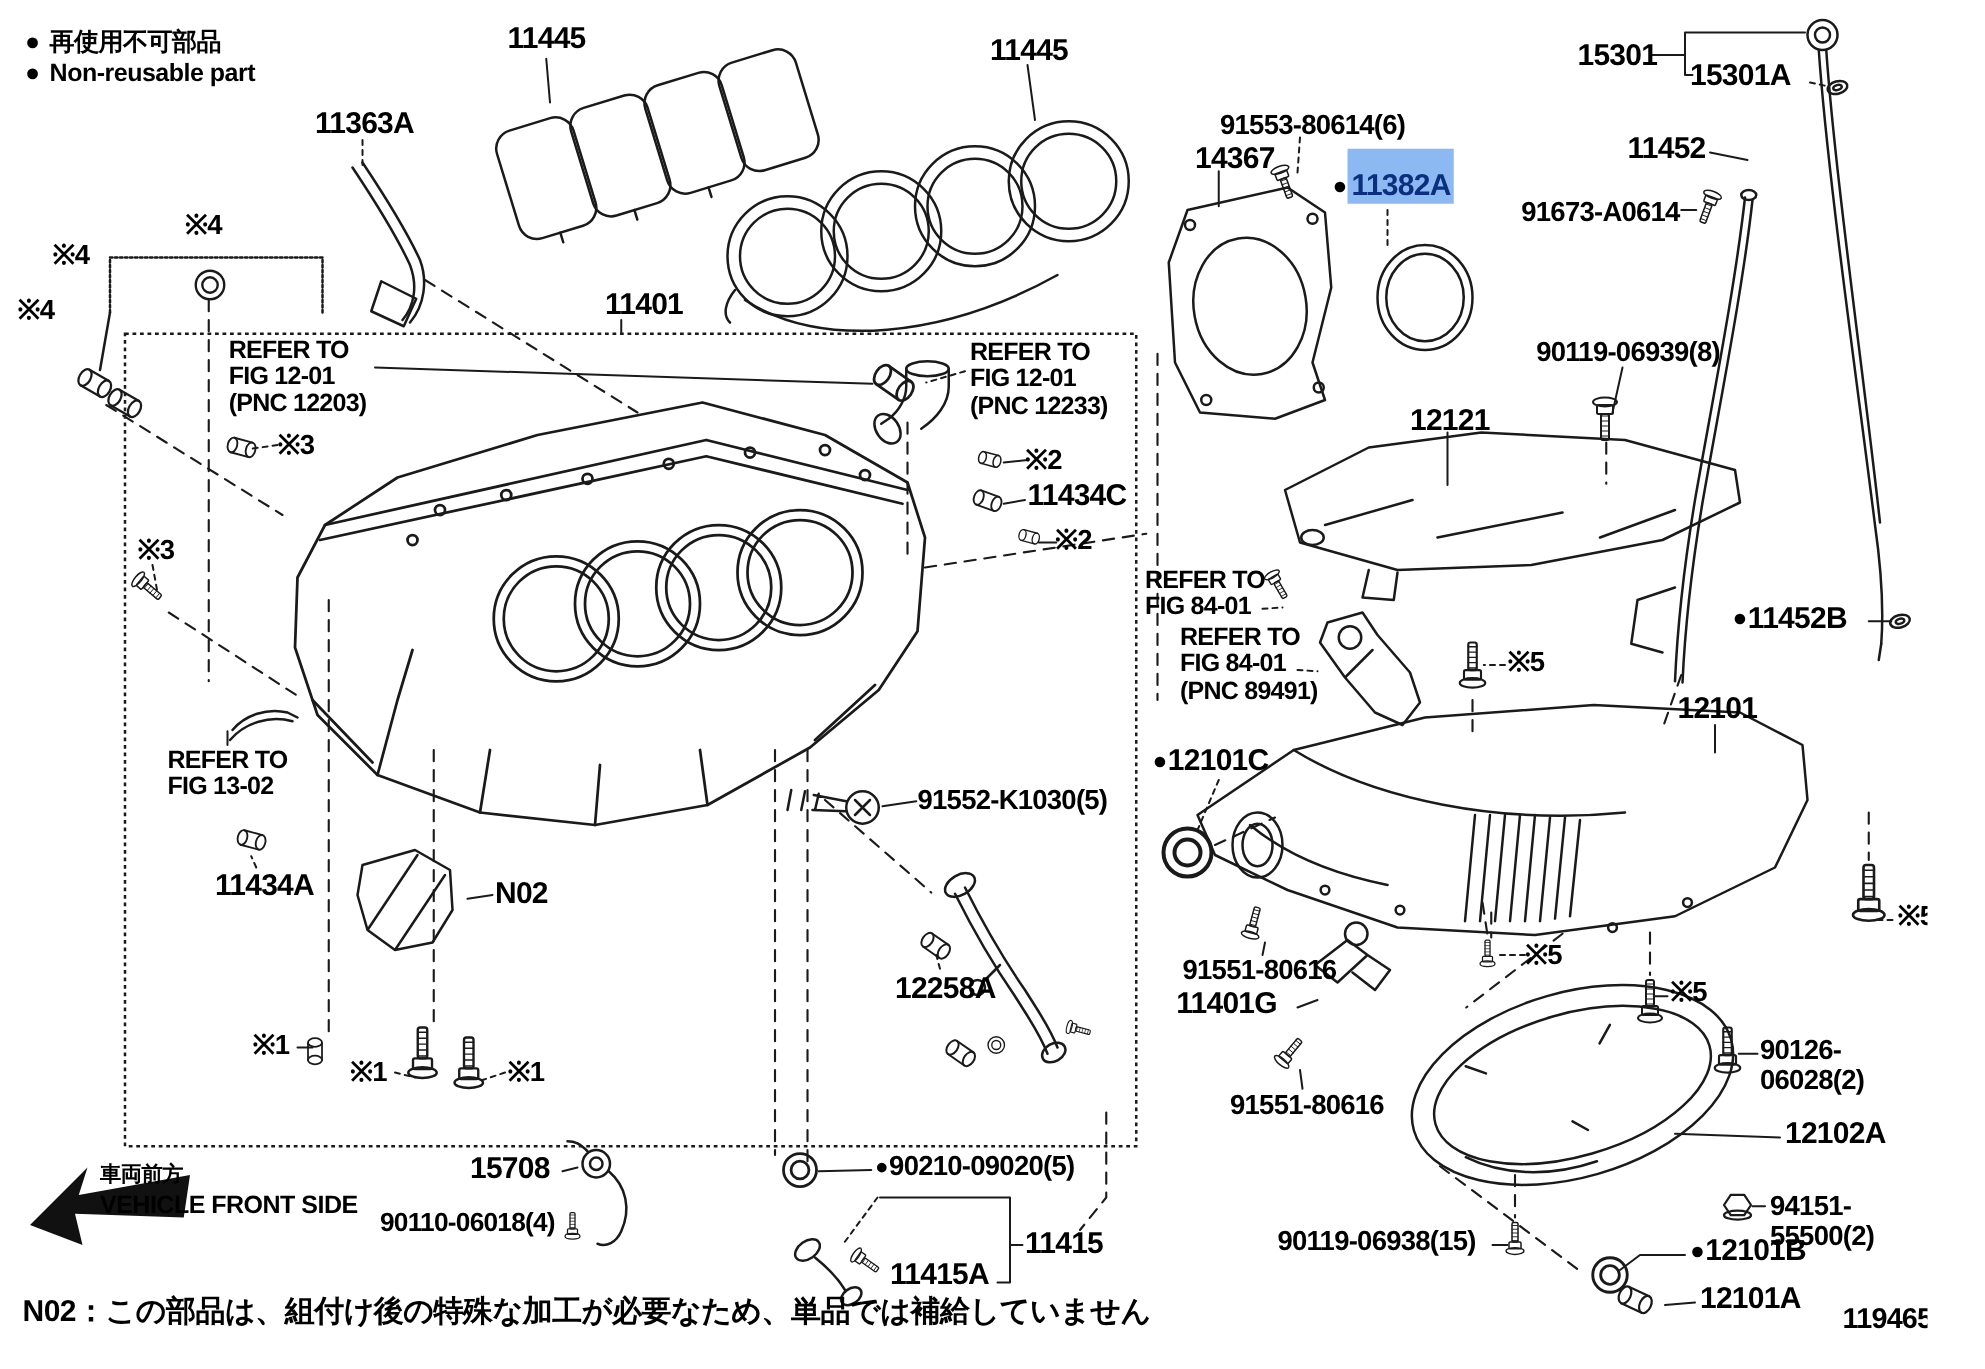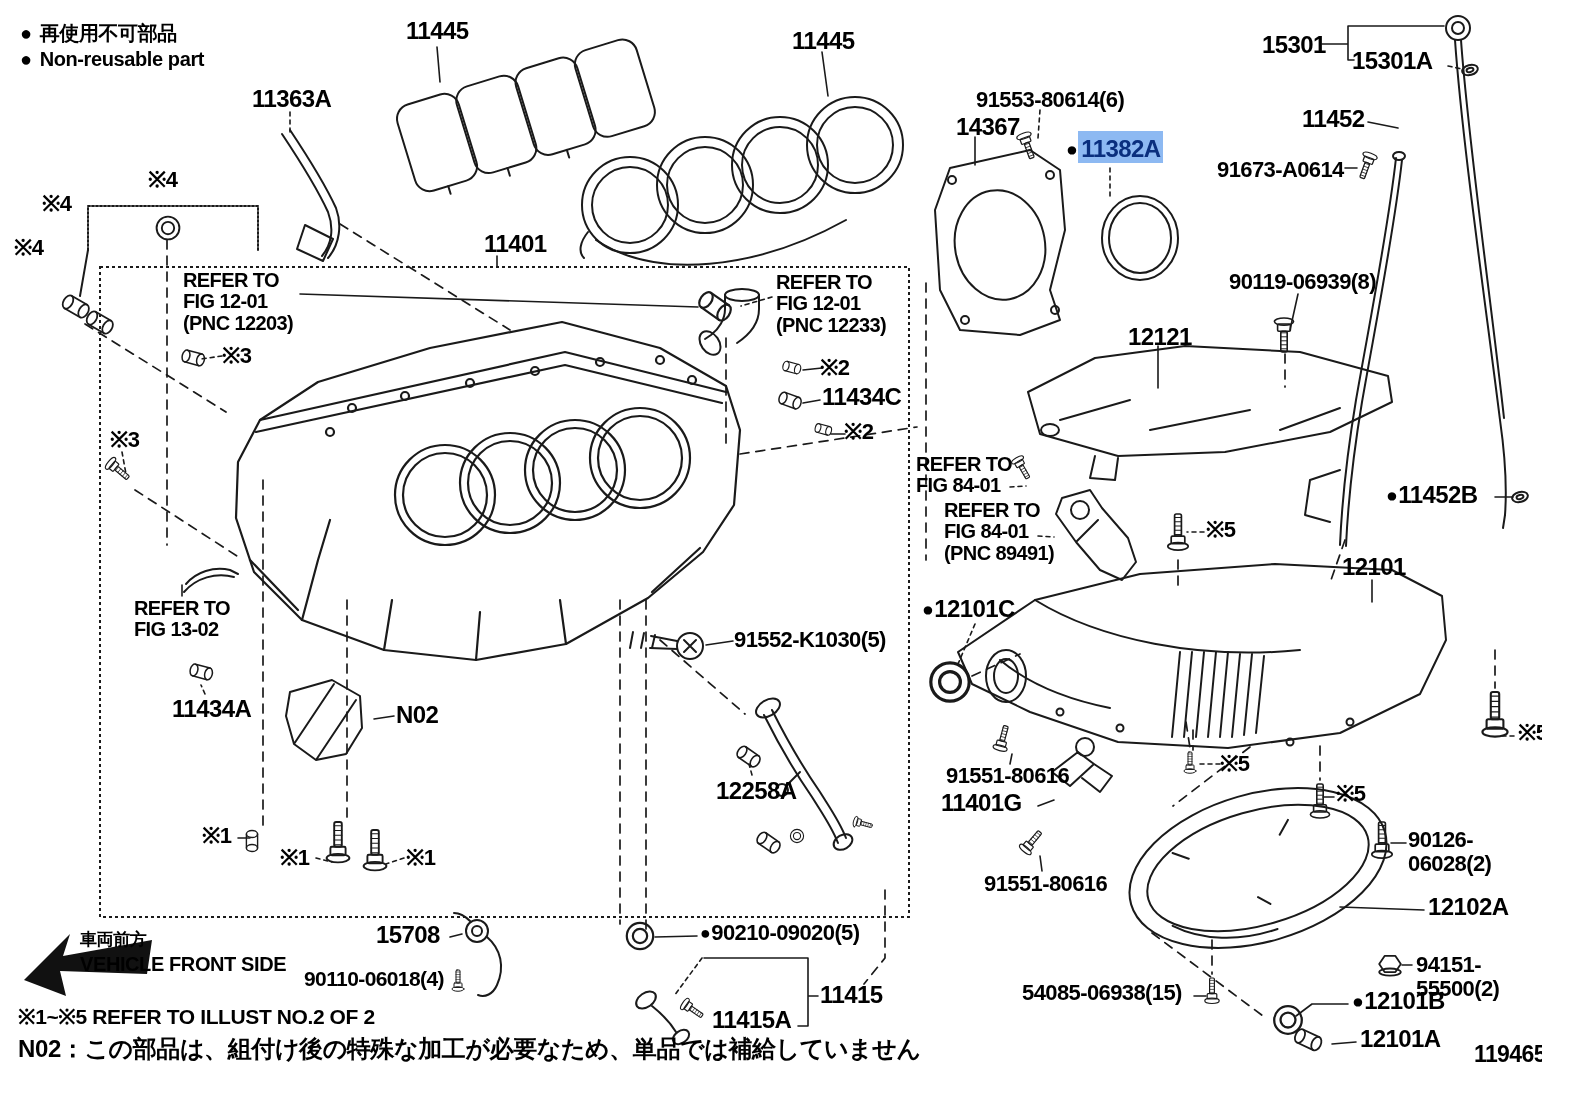--- a/index.html
+++ b/index.html
@@ -3,21 +3,21 @@
 <meta charset="utf-8">
 <style>
   html,body{margin:0;padding:0;background:#fff;}
   .stage{position:relative;width:1542px;height:1095px;background:#ffffff;overflow:hidden;
          font-family:"Liberation Sans",sans-serif;color:#000;}
   .stage svg{position:absolute;left:0;top:0;}
   .layer{position:absolute;left:0;top:0;width:100%;height:100%;}
   .lbl{position:absolute;font-weight:700;font-size:24px;letter-spacing:-0.6px;
        white-space:pre-line;line-height:1.07;}
   .lbl .bullet{font-size:0.82em;vertical-align:1px;margin-right:1px;}
-  .lbl .hl{padding:4px 3px 1px 3px;}
+  .lbl .hl{padding:16px 3px 1px 3px;}
   .legend-row{position:absolute;font-weight:700;font-size:20px;letter-spacing:-0.4px;}
   .legend-row .bullet{margin-right:8px;}
   .footer-txt{position:absolute;font-weight:700;letter-spacing:-0.4px;}
 </style>
 </head>
 <body>
 
 <div class="stage">
 
   <svg width="1588" height="1095" viewBox="0 0 1588 1095">
@@ -358,24 +358,23 @@
         <div class="lbl" style="left: 1518px; top: 721px; font-size: 22px;"><span>※5</span></div>
         <div class="lbl" style="left: 984px; top: 872px; font-size: 22px;"><span>91551-80616</span></div>
         <div class="lbl" style="left: 1408px; top: 828px; font-size: 22px;"><span>90126-06028(2)</span></div>
         <div class="lbl" style="left: 1428px; top: 894px;"><span>12102A</span></div>
         <div class="lbl" style="left: 376px; top: 922px;"><span>15708</span></div>
         <div class="lbl" style="left: 304px; top: 968px; font-size: 21px;"><span>90110-06018(4)</span></div>
         <div class="lbl" style="left: 700px; top: 921px; font-size: 22px;"><span class="bullet">●</span><span>90210-09020(5)</span></div>
         <div class="lbl" style="left: 820px; top: 982px;"><span>11415</span></div>
         <div class="lbl" style="left: 712px; top: 1007px;"><span>11415A</span></div>
         <div class="lbl" style="left: 1416px; top: 953px; font-size: 22px;"><span>94151-55500(2)</span></div>
-        <div class="lbl" style="left: 1022px; top: 981px; font-size: 22px;"><span>54085-06938(15)</span></div>
+        <div class="lbl" style="left: 1022px; top: 981px; font-size: 22px;"><span>90119-06938(15)</span></div>
         <div class="lbl" style="left: 1352px; top: 988px;"><span class="bullet">●</span><span>12101B</span></div>
         <div class="lbl" style="left: 1360px; top: 1026px;"><span>12101A</span></div>
         <div class="lbl" style="left: 1474px; top: 1042px; font-size: 23px;"><span>119465C</span></div>
       </div>
 
     <div class="footer-txt" style="left:80px;top:928px;font-size:17px">車両前方</div>
     <div class="footer-txt" style="left:80px;top:953px;font-size:20px">VEHICLE FRONT SIDE</div>
-    <div class="footer-txt" style="left:18px;top:1002px;font-size:21px">※1~※5 REFER TO ILLUST NO.2 OF 2</div>
     <div class="footer-txt" style="left:18px;top:1033px;font-size:24px">N02：この部品は、組付け後の特殊な加工が必要なため、単品では補給していません</div>
   </div>
 </div>
 
 </body></html>

